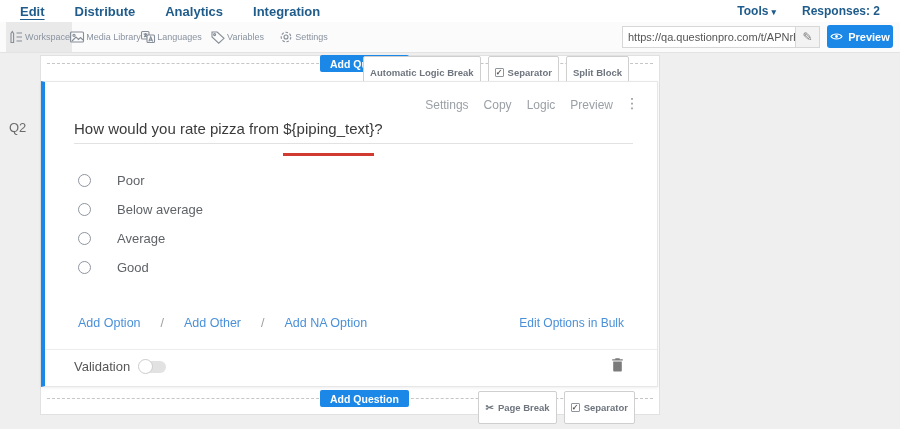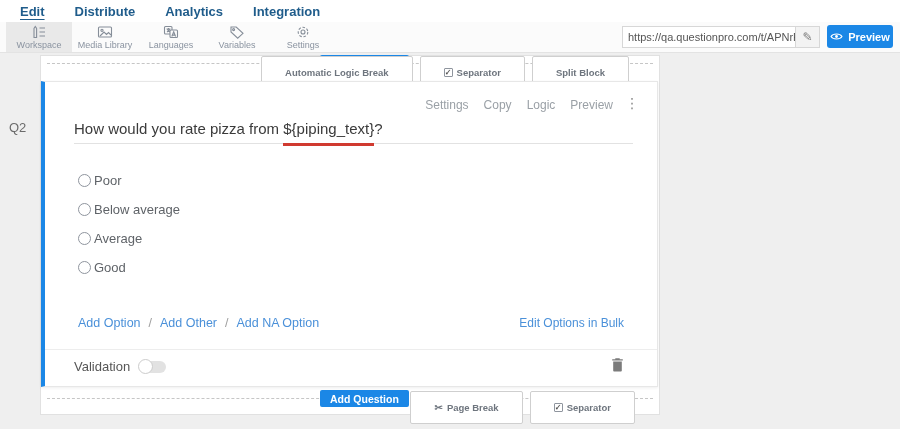--- a/index.html
+++ b/index.html
@@ -11,21 +11,21 @@
             display: flex; align-items: center; padding: 0 20px; }
   .nav-item { font-size: 13px; font-weight: 700; color: #1f5c8b; margin-right: 30px; cursor: pointer; }
   .nav-item.active { text-decoration: underline; text-underline-offset: 3px; }
   .topnav-right { margin-left: auto; display: flex; gap: 26px; align-items: center;
                   font-size: 12px; font-weight: 700; color: #1f5c8b; }
   .tools-caret { font-size: 9px; margin-left: 3px; }
 
   
   .toolbar { position: absolute; top: 22px; left: 0; right: 0; height: 31px; background: #fbfbfb;
              border-bottom: 1px solid #e3e3e3; display: flex; align-items: stretch; padding-left: 6px; }
-  .tb-tab { width: 66px; display: flex; flex-direction: column; align-items: center;
+  .tb-tab { width: 66px; display: flex; align-items: center;
             justify-content: center; gap: 1px; color: #8a93a0; cursor: pointer; }
   .tb-tab.active { background: #e9e9e9; }
   .tb-label { font-size: 9px; white-space: nowrap; }
   .tb-icon svg { display: block; }
 
   .url-box { position: absolute; top: 26px; right: 80px; width: 198px; height: 22px;
              border: 1px solid #d7d7d7; background: #fff; display: flex; align-items: center; }
   .url-text { flex: 1; font-size: 11px; color: #555; padding: 0 5px; white-space: nowrap; overflow: hidden; }
   .url-edit { width: 24px; height: 100%; border-left: 1px solid #d7d7d7; background: #f3f3f3;
               display: flex; align-items: center; justify-content: center; font-size: 12px; color: #777; cursor: pointer; }
@@ -41,50 +41,50 @@
   .insert-row .dash { position: absolute; left: 6px; right: 6px; top: 8px; border-top: 1px dashed #c6c6c6; }
   .row-top { top: -1px; }
   .row-bottom { top: 334px; }
   .btn-add-q { position: absolute; left: 279px; top: 0; height: 17px; background: #1b87e6; color: #fff;
                font-size: 10.5px; font-weight: 700; display: flex; align-items: center; padding: 0 10px;
                border-radius: 2px; cursor: pointer; white-space: nowrap; }
   .insert-right { position: absolute; top: 1px; display: flex; gap: 7px; }
   .row-top  .insert-right { right: 30px; }
   .row-bottom .insert-right { right: 24px; }
   .mini-btn { height: 33px; background: #fff; border: 1px solid #cfcfcf; border-radius: 2px;
-              display: flex; align-items: center; gap: 4px; padding: 0 23px; font-size: 9.5px;
+              display: flex; align-items: center; gap: 4px; padding: 0 6px; font-size: 9.5px;
               font-weight: 600; color: #6e757e; cursor: pointer; white-space: nowrap; }
   .checkbox { width: 9px; height: 9px; border: 1px solid #8f959e; border-radius: 1px;
               display: flex; align-items: center; justify-content: center;
               font-size: 8px; color: #555; line-height: 1; }
   .scissors { font-size: 10px; color: #6e757e; }
 
   
   .qcard { position: absolute; left: 0; top: 25px; width: 617px; height: 306px; background: #fff;
            border: 1px solid #e7e7e7; border-left: 4px solid #1b87e6;
            box-shadow: 0 1px 3px rgba(0,0,0,.07); }
   .q-id { position: absolute; left: 9px; top: 120px; font-size: 13px; color: #6b6b6b; }
 
   .qcard-menu { position: absolute; top: 16px; right: 44px; display: flex; gap: 15px;
                 font-size: 12px; color: #9aa0a6; }
   .qcard-menu span { cursor: pointer; }
   .qcard-dots { position: absolute; top: 13px; right: 18px; font-size: 14px; color: #8a8a8a;
                 cursor: pointer; letter-spacing: 0; }
 
   .qtext { position: absolute; left: 29px; right: 24px; top: 38px; font-size: 15px; color: #3b3b3b;
            padding-bottom: 6px; border-bottom: 1px solid #e2e2e2; white-space: nowrap; }
-  .piping { border-bottom: 3px solid #d03a30; padding-bottom: 6px; }
+  .piping { border-bottom: 3px solid #d03a30; padding-bottom: 16px; }
 
   .options { position: absolute; left: 33px; top: 84px; }
-  .opt-row { display: flex; align-items: center; gap: 3px; height: 29px; cursor: pointer; }
+  .opt-row { display: flex; align-items: center; gap: 26px; height: 29px; cursor: pointer; }
   .radio { width: 13px; height: 13px; border: 1px solid #8f959e; border-radius: 50%; background: #fff; }
   .opt-label { font-size: 13px; color: #5f6368; }
 
   .add-links { position: absolute; left: 33px; top: 234px; font-size: 12.5px; color: #9e9e9e;
-               display: flex; gap: 8px; align-items: center; }
+               display: flex; gap: 20px; align-items: center; }
   .blue-link { color: #4a90d9; cursor: pointer; }
   .bulk { position: absolute; right: 33px; top: 234px; font-size: 12px; color: #4a90d9; cursor: pointer; }
 
   .card-divider { position: absolute; left: 0; right: 0; top: 267px; border-top: 1px solid #ededed; }
   .validation { position: absolute; left: 29px; top: 277px; display: flex; align-items: center;
                 gap: 9px; font-size: 13px; color: #565656; }
   .toggle { width: 27px; height: 12px; background: #e2e2e2; border-radius: 6px; position: relative; cursor: pointer; }
   .knob { position: absolute; left: -1px; top: -2px; width: 15px; height: 15px; background: #fff;
           border: 1px solid #ccc; border-radius: 50%; }
   .trash { position: absolute; right: 33px; top: 275px; cursor: pointer; }
@@ -92,20 +92,26 @@
 </head>
 <body>
 
 <div id="app">
 
   <div class="topnav">
     <span class="nav-item active">Edit</span>
     <span class="nav-item">Distribute</span>
     <span class="nav-item">Analytics</span>
     <span class="nav-item">Integration</span>
+    <div class="topnav-right">
+      <span>
+        <span>Tools</span><span class="tools-caret">▾</span>
+      </span>
+      <span>Responses: 2</span>
+    </div>
   </div>
 
   <div class="toolbar">
     <div class="tb-tab active">
       <span class="tb-icon">
         <svg width="16" height="14" viewBox="0 0 16 14" fill="none" stroke="#868e99" stroke-width="1.1">
           <path d="M3 12.5 V3.5 L4.3 1.5 L5.6 3.5 V12.5 Z"></path>
             <path d="M8.5 3 H14 M8.5 7 H14 M8.5 11 H14"></path>
         </svg>
       </span>

